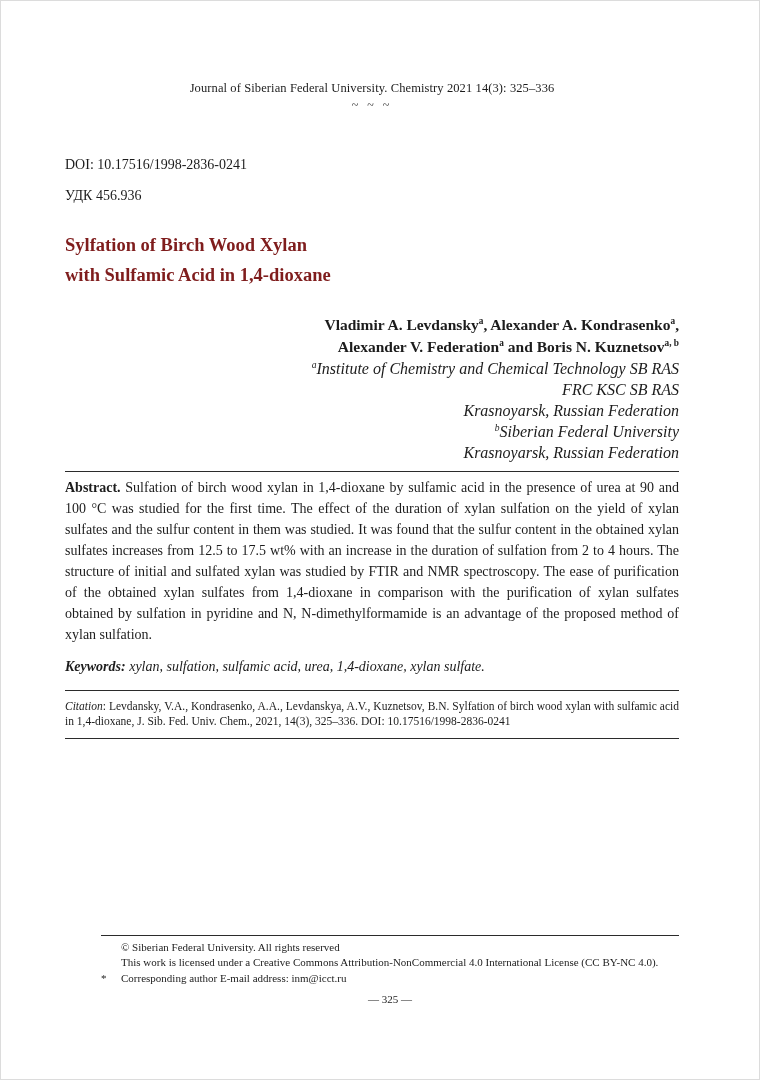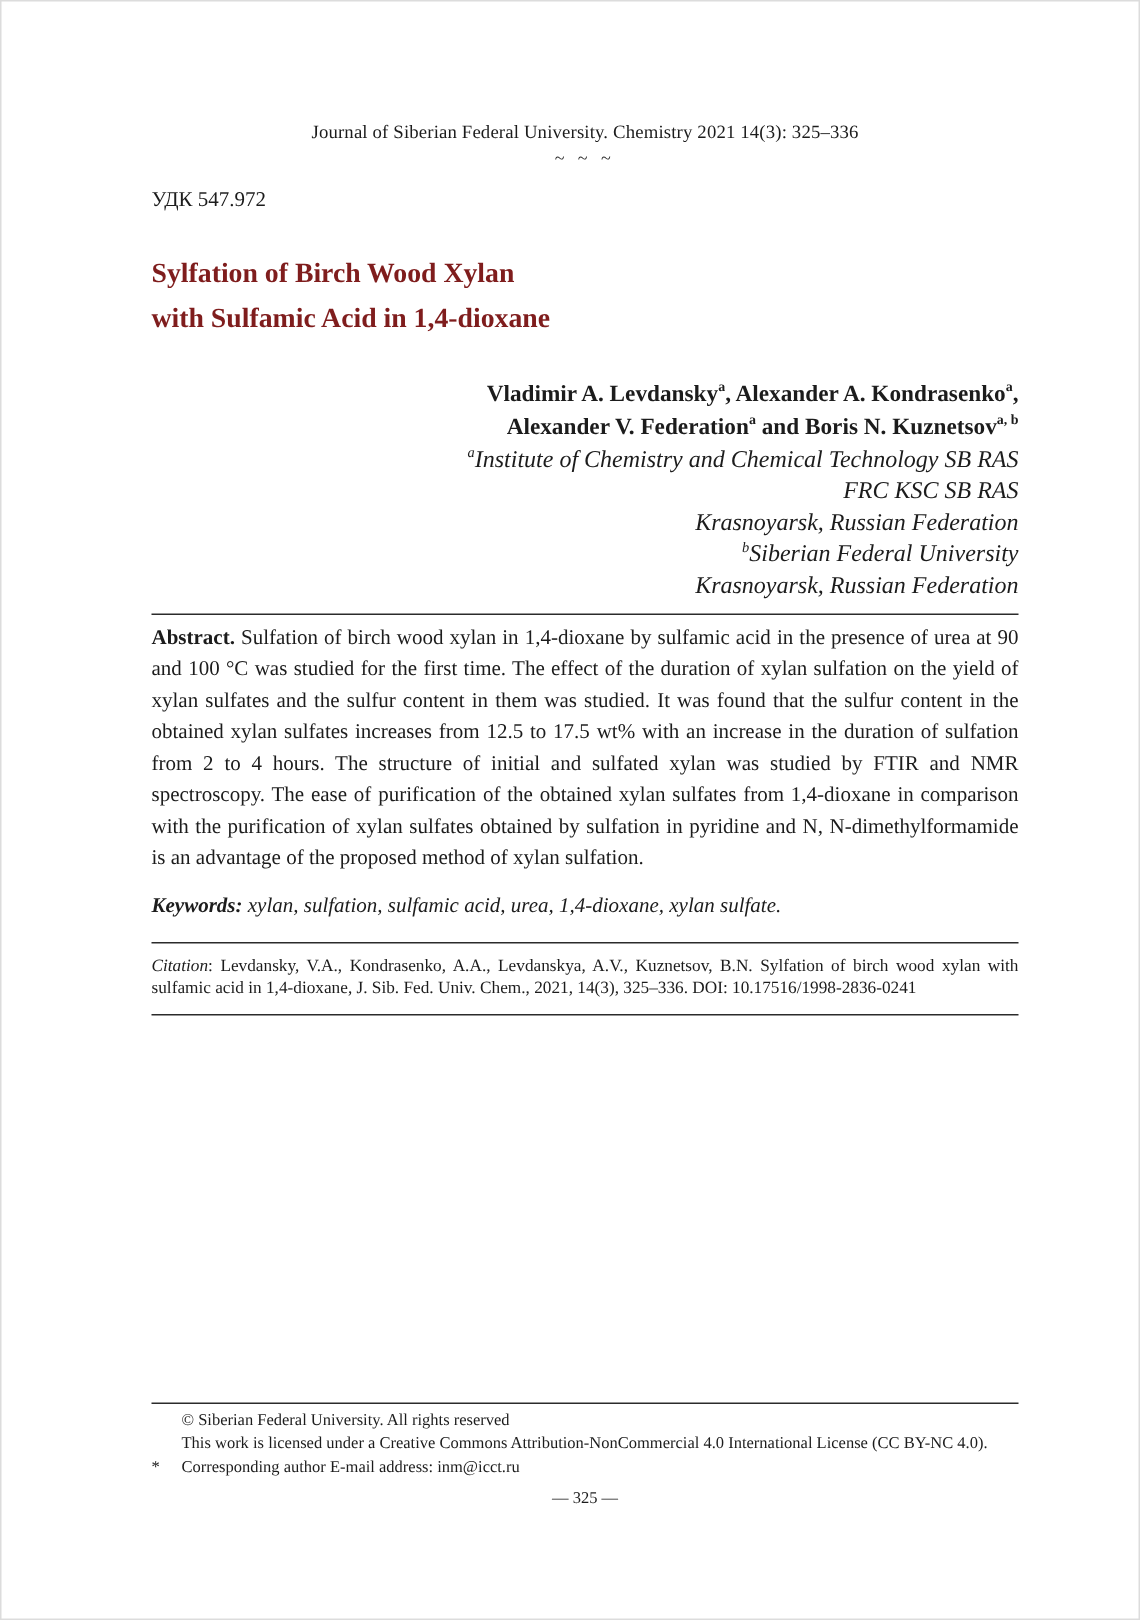--- a/index.html
+++ b/index.html
@@ -10,21 +10,21 @@
     color: #1c1c1c;
     position: relative;
   }
   .page {
     position: relative;
     width: 760px; height: 1080px;
     background: #ffffff;
     border: 1px solid #dcdcdc;
     overflow: hidden;
   }
-  .content { padding: 80px 80px 0 100px; }
+  .content { padding: 80px 80px 0 64px; }
 
   .journal-line { text-align: center; font-size: 12.5px; line-height: 15px; letter-spacing: 0.1px; }
   .ornament { text-align: center; font-size: 12px; line-height: 14px; margin-top: 2px; letter-spacing: 3px; color: #2a2a2a; }
 
   .doi-line { margin-top: 44px; font-size: 14px; line-height: 18px; }
   .udk-line { margin-top: 13px; font-size: 14px; line-height: 18px; }
 
   .article-title { margin-top: 25px; font-size: 18.5px; line-height: 30px; font-weight: bold; color: #7f1d1d; }
 
   .authors-block { margin-top: 24px; text-align: right; }
@@ -62,21 +62,22 @@
 </style>
 </head>
 <body>
 
 <div class="page">
   <div class="content">
 
     <p class="journal-line">Journal of Siberian Federal University. Chemistry 2021 14(3): 325–336</p>
     <p class="ornament">~ ~ ~</p>
 
-    <p class="udk-line">УДК 547.972</p>
+    <p class="doi-line">DOI: 10.17516/1998-2836-0241</p>
+    <p class="udk-line">УДК 456.936</p>
 
     <h1 class="article-title"><span>Sylfation of Birch Wood Xylan</span><br><span>with Sulfamic Acid in 1,4-dioxane</span></h1>
 
     <div class="authors-block">
       <p class="author-line"><span>Vladimir A. Levdansky</span><sup>a</sup><span>, Alexander A. Kondrasenko</span><sup>a</sup><span>,</span></p>
       <p class="author-line"><span>Alexander V. Federation</span><sup>a</sup><span> and Boris N. Kuznetsov</span><sup>a, b</sup></p>
 
       <p class="affiliation-line"><sup>a</sup><span>Institute of Chemistry and Chemical Technology SB RAS</span></p>
       <p class="affiliation-line"><sup></sup><span>FRC KSC SB RAS</span></p>
       <p class="affiliation-line"><sup></sup><span>Krasnoyarsk, Russian Federation</span></p>

